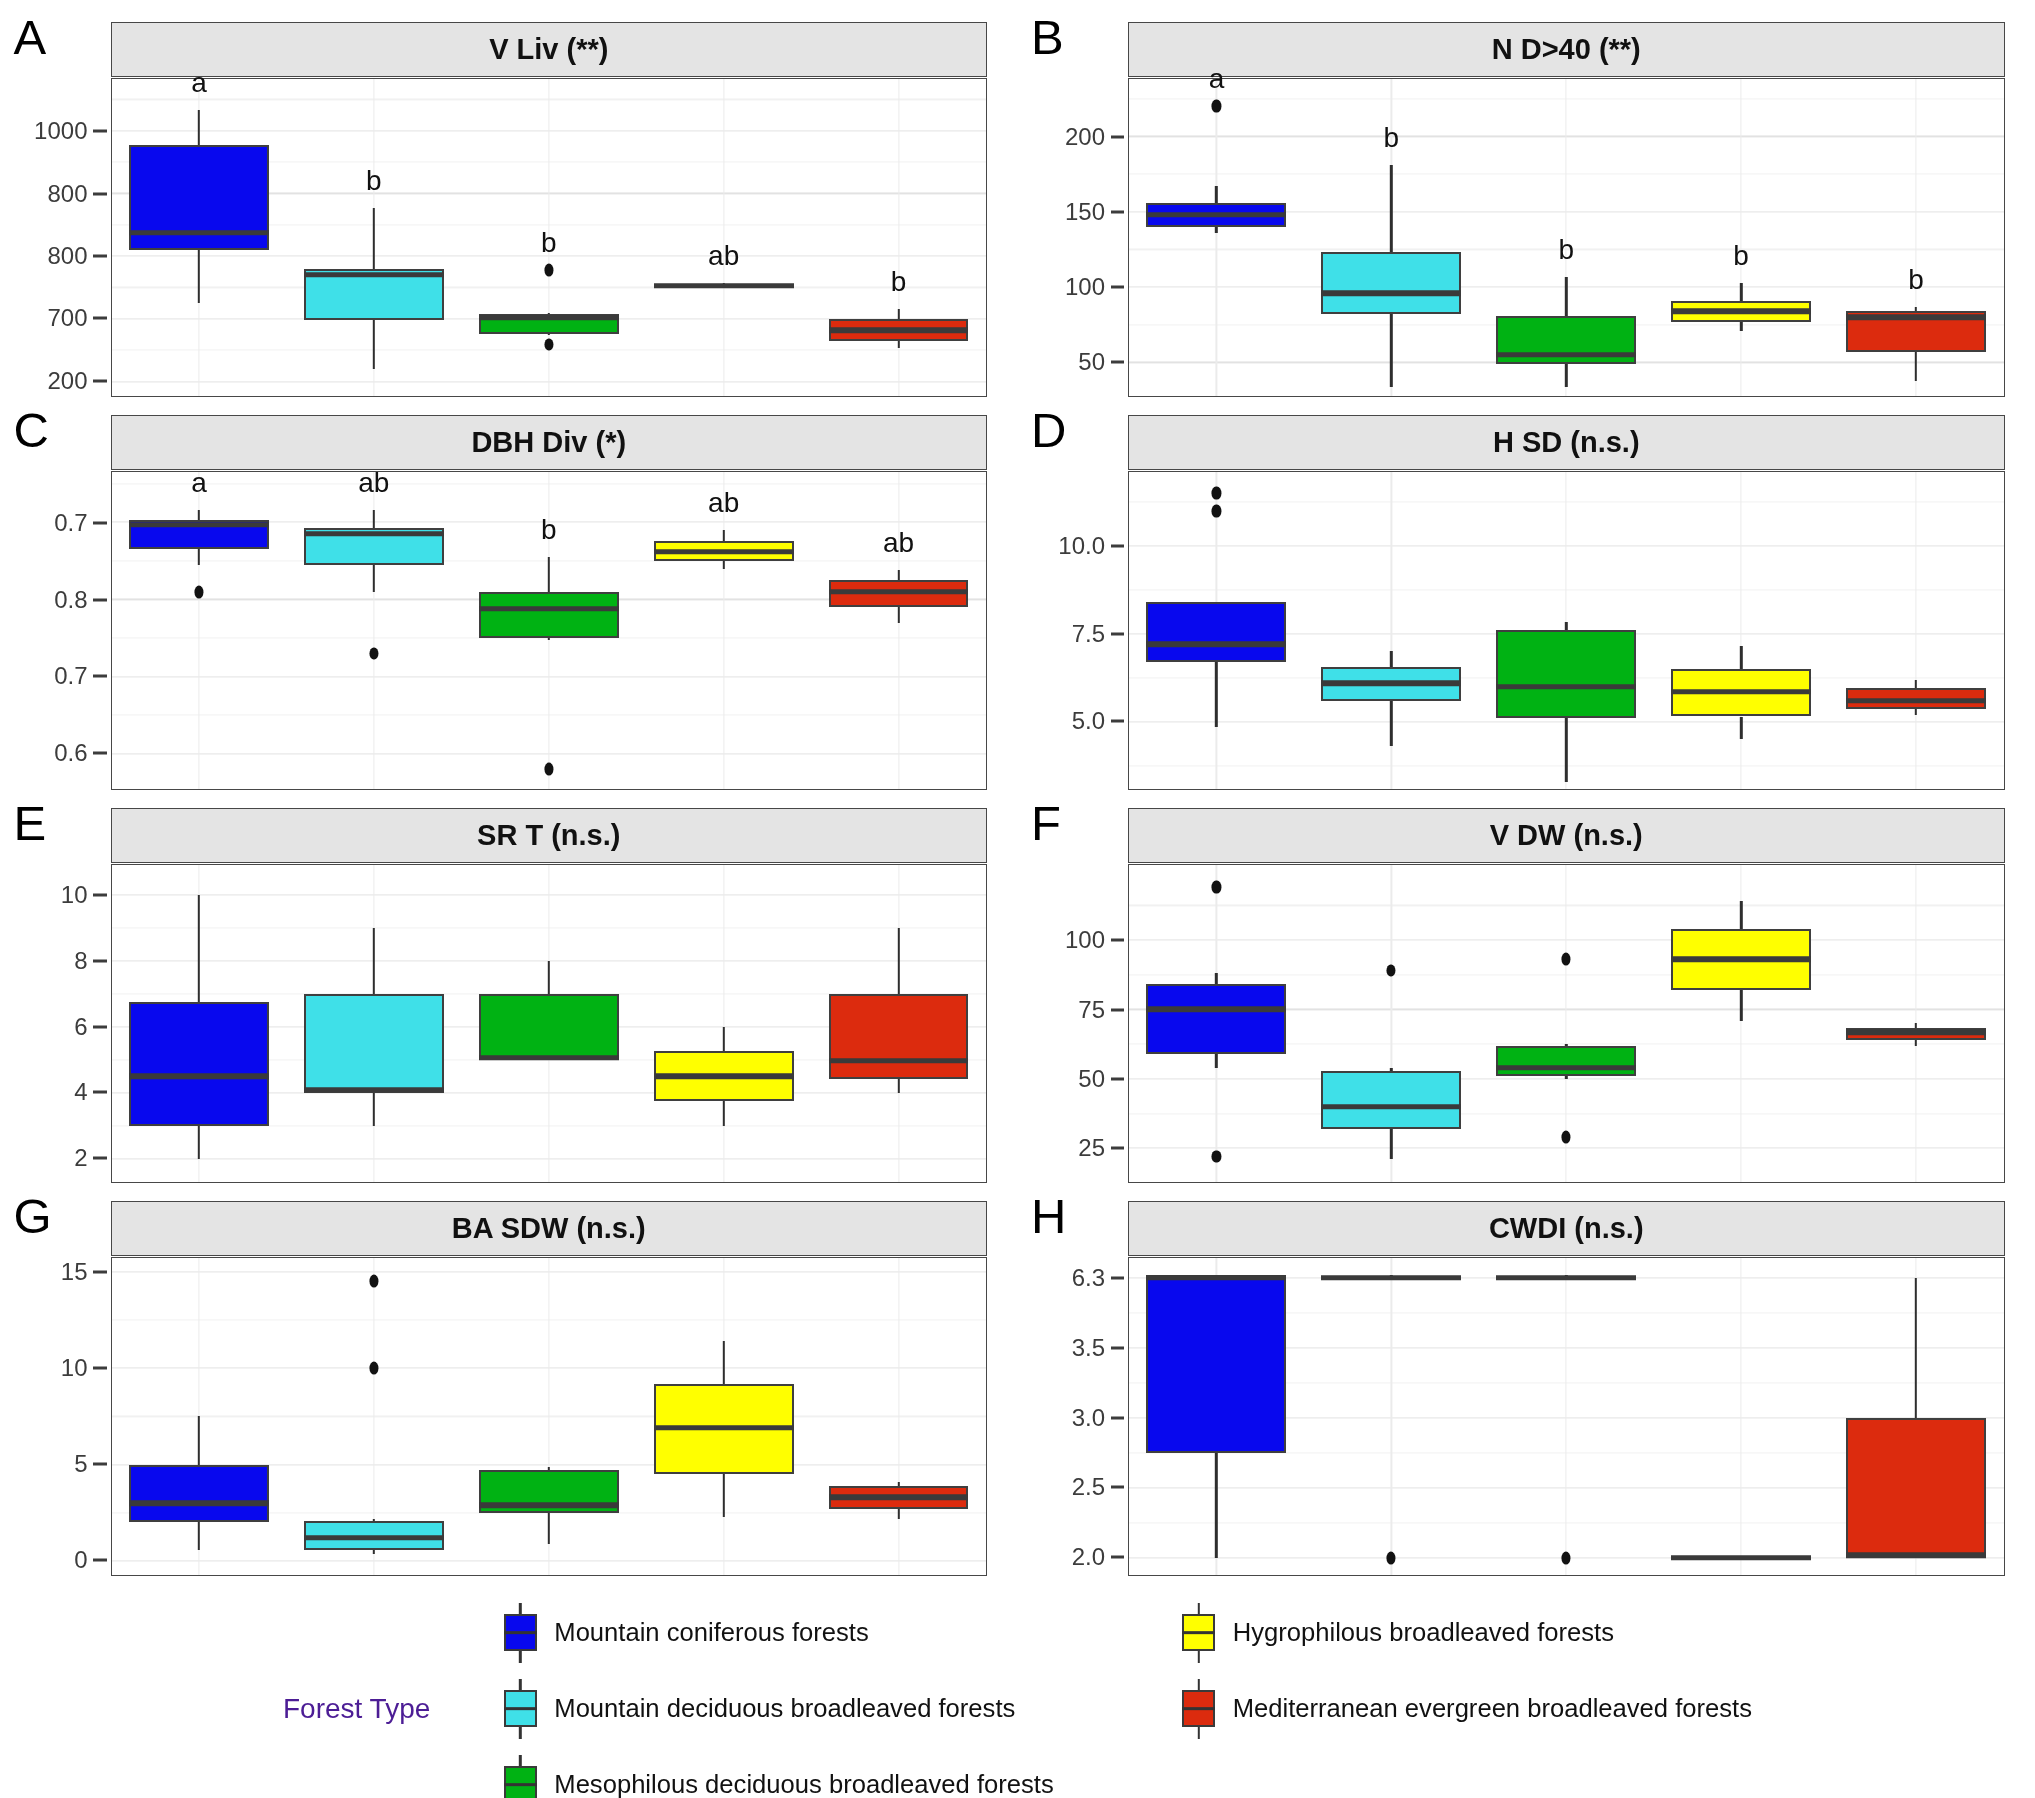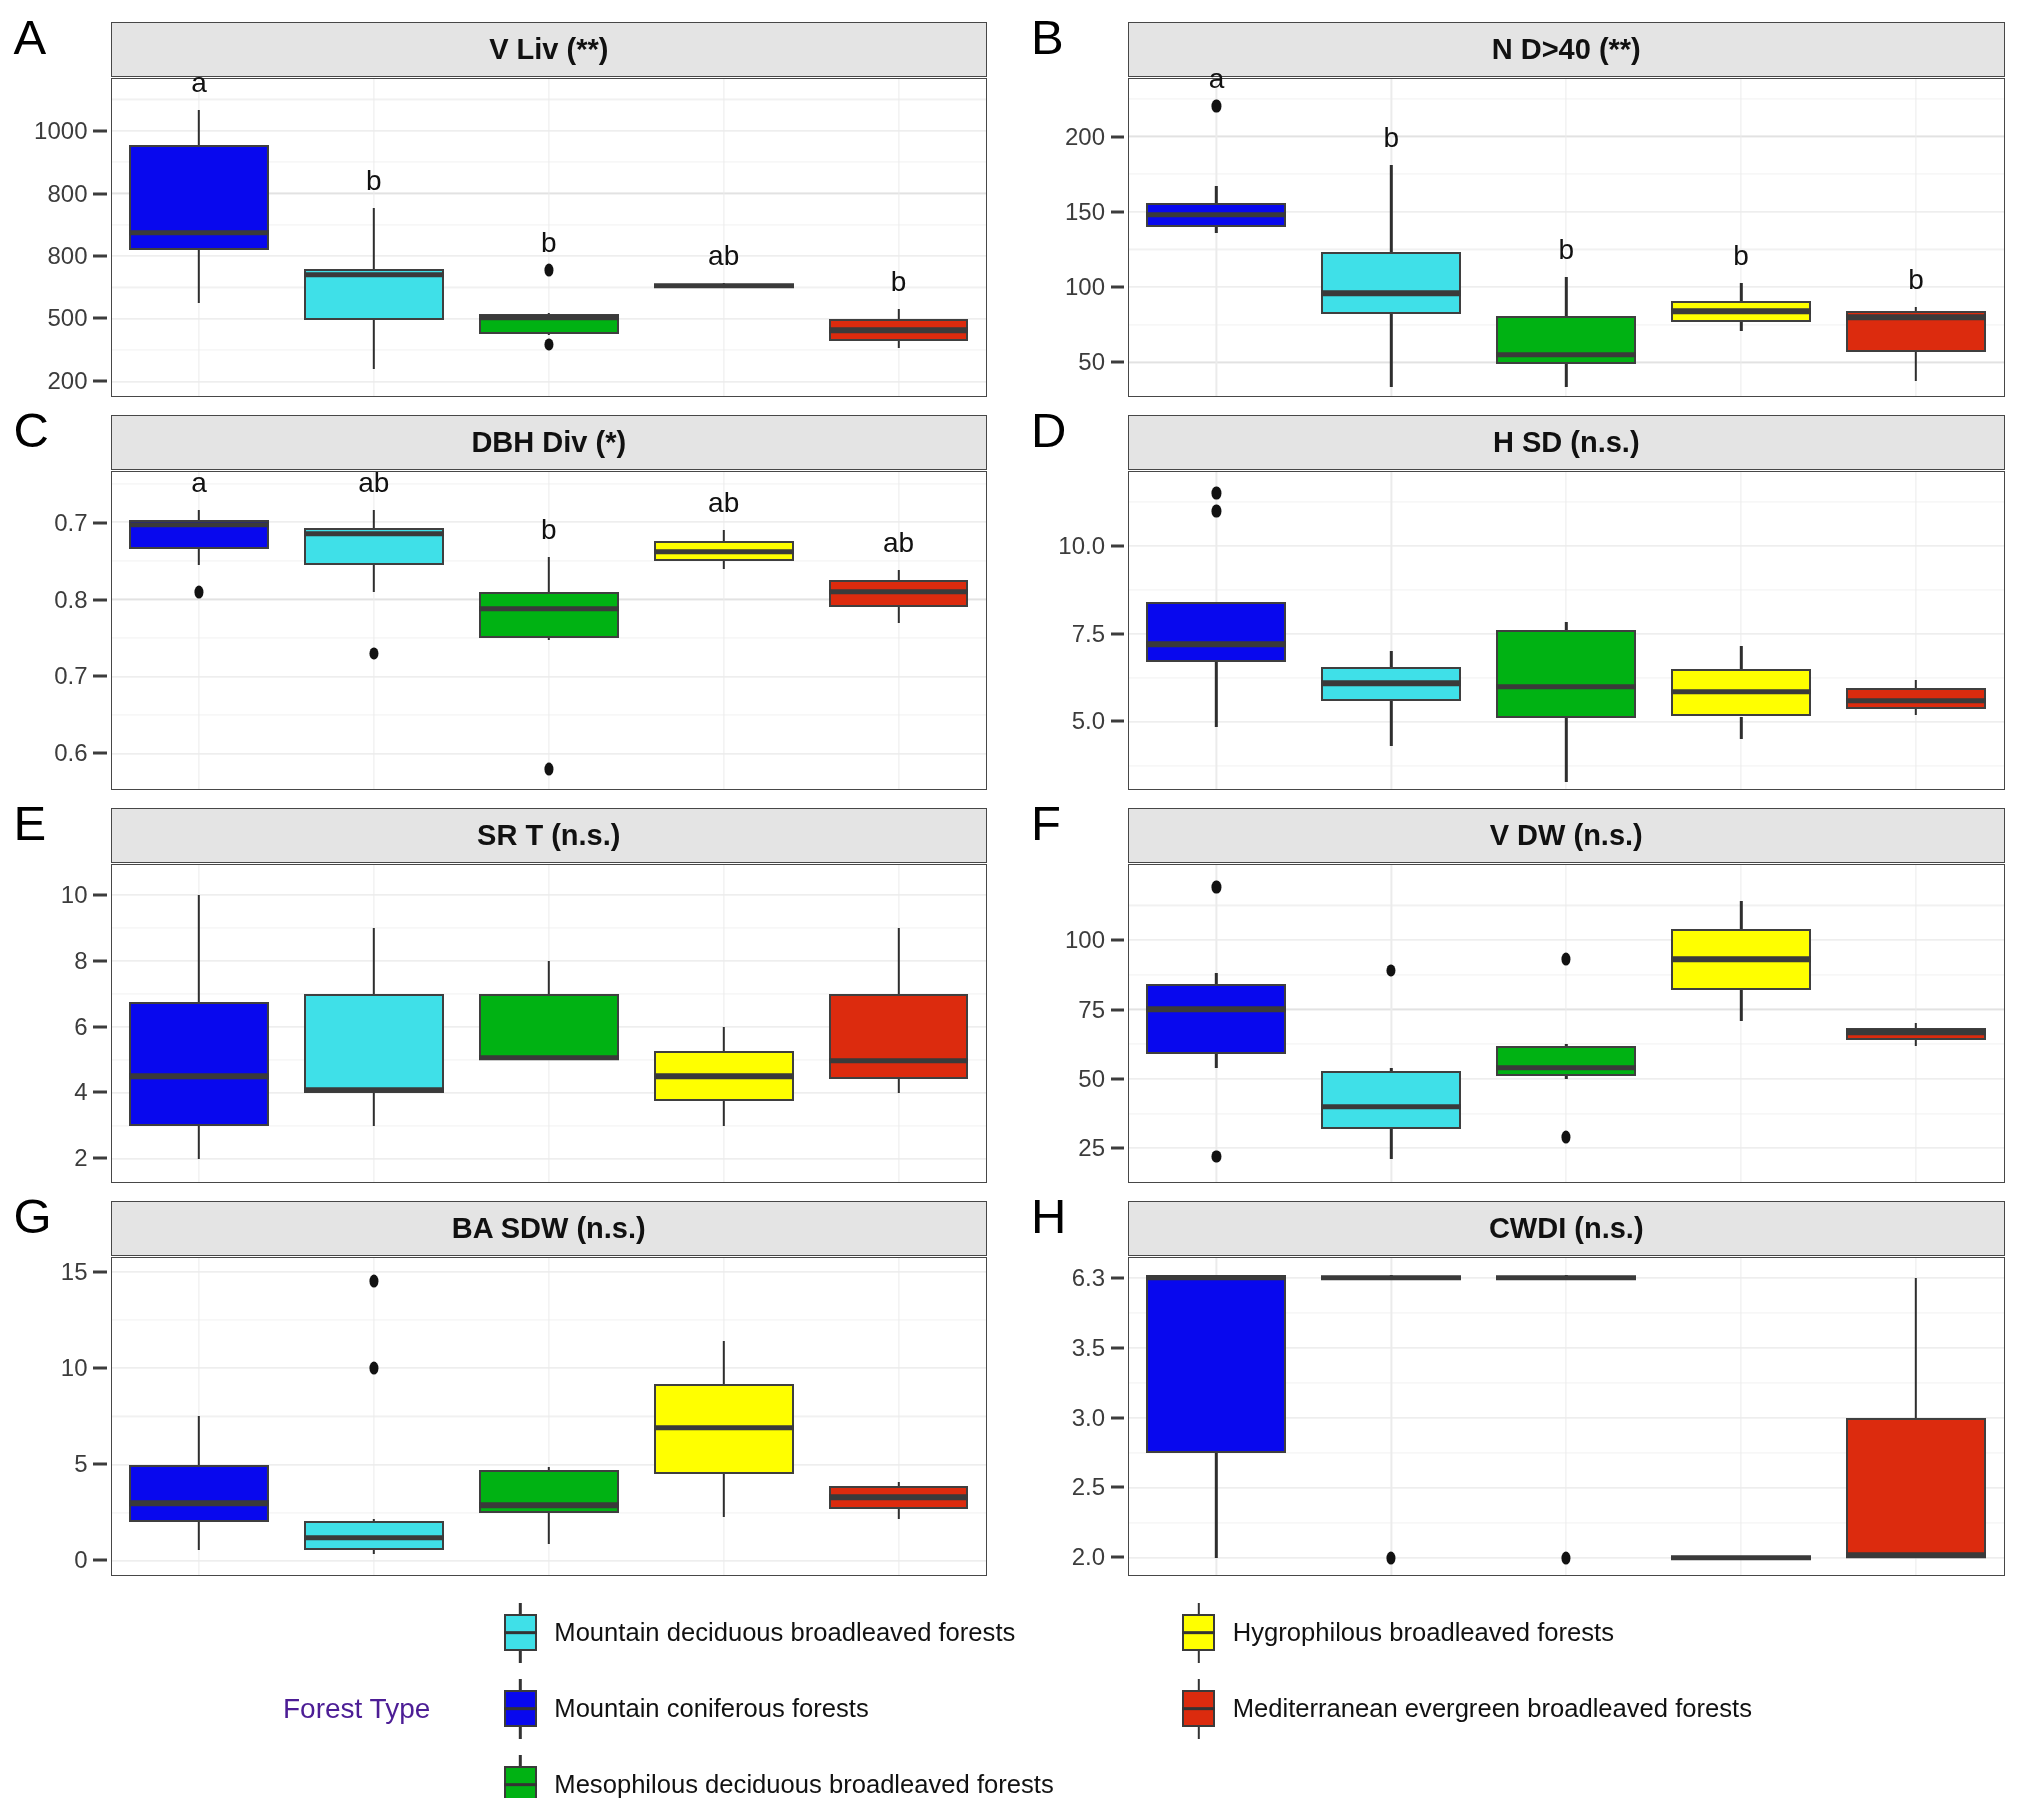--- a/index.html
+++ b/index.html
@@ -43,21 +43,21 @@
 
 <div class="figure">
   <div class="grid">
 
     <div class="cell">
       <div class="gutter-col">
         <div class="panel-letter">A</div>
         <div class="ticks">
             <div class="ticklab" style="top: 95.5446%;">200</div>
             <div class="tickmark" style="top: 95.5446%;"></div>
-            <div class="ticklab" style="top: 75.7426%;">500</div>
+            <div class="ticklab" style="top: 75.7426%;">700</div>
             <div class="tickmark" style="top: 75.7426%;"></div>
             <div class="ticklab" style="top: 55.9406%;">800</div>
             <div class="tickmark" style="top: 55.9406%;"></div>
             <div class="ticklab" style="top: 36.1386%;">800</div>
             <div class="tickmark" style="top: 36.1386%;"></div>
             <div class="ticklab" style="top: 16.3366%;">1000</div>
             <div class="tickmark" style="top: 16.3366%;"></div>
           </div>
       </div>
       <div class="panel-col">
@@ -532,32 +532,32 @@
 
   </div>
 
   <div class="legend">
     <div class="legend-title">Forest Type</div>
     <div class="legend-cols" id="legend-cols">
         <div class="legend-col">
           <div class="legend-entry">
             <div class="key">
               <div class="kline"></div>
+              <div class="kbox" style="background: rgb(8, 8, 238);"></div>
+              <div class="kmed"></div>
+            </div>
+            <div class="lab">Mountain coniferous forests</div>
+          </div>
+          <div class="legend-entry">
+            <div class="key">
+              <div class="kline"></div>
               <div class="kbox" style="background: rgb(63, 224, 232);"></div>
               <div class="kmed"></div>
             </div>
             <div class="lab">Mountain deciduous broadleaved forests</div>
-          </div>
-          <div class="legend-entry">
-            <div class="key">
-              <div class="kline"></div>
-              <div class="kbox" style="background: rgb(8, 8, 238);"></div>
-              <div class="kmed"></div>
-            </div>
-            <div class="lab">Mountain coniferous forests</div>
           </div>
           <div class="legend-entry">
             <div class="key">
               <div class="kline"></div>
               <div class="kbox" style="background: rgb(0, 178, 19);"></div>
               <div class="kmed"></div>
             </div>
             <div class="lab">Mesophilous deciduous broadleaved forests</div>
           </div>
         </div>

